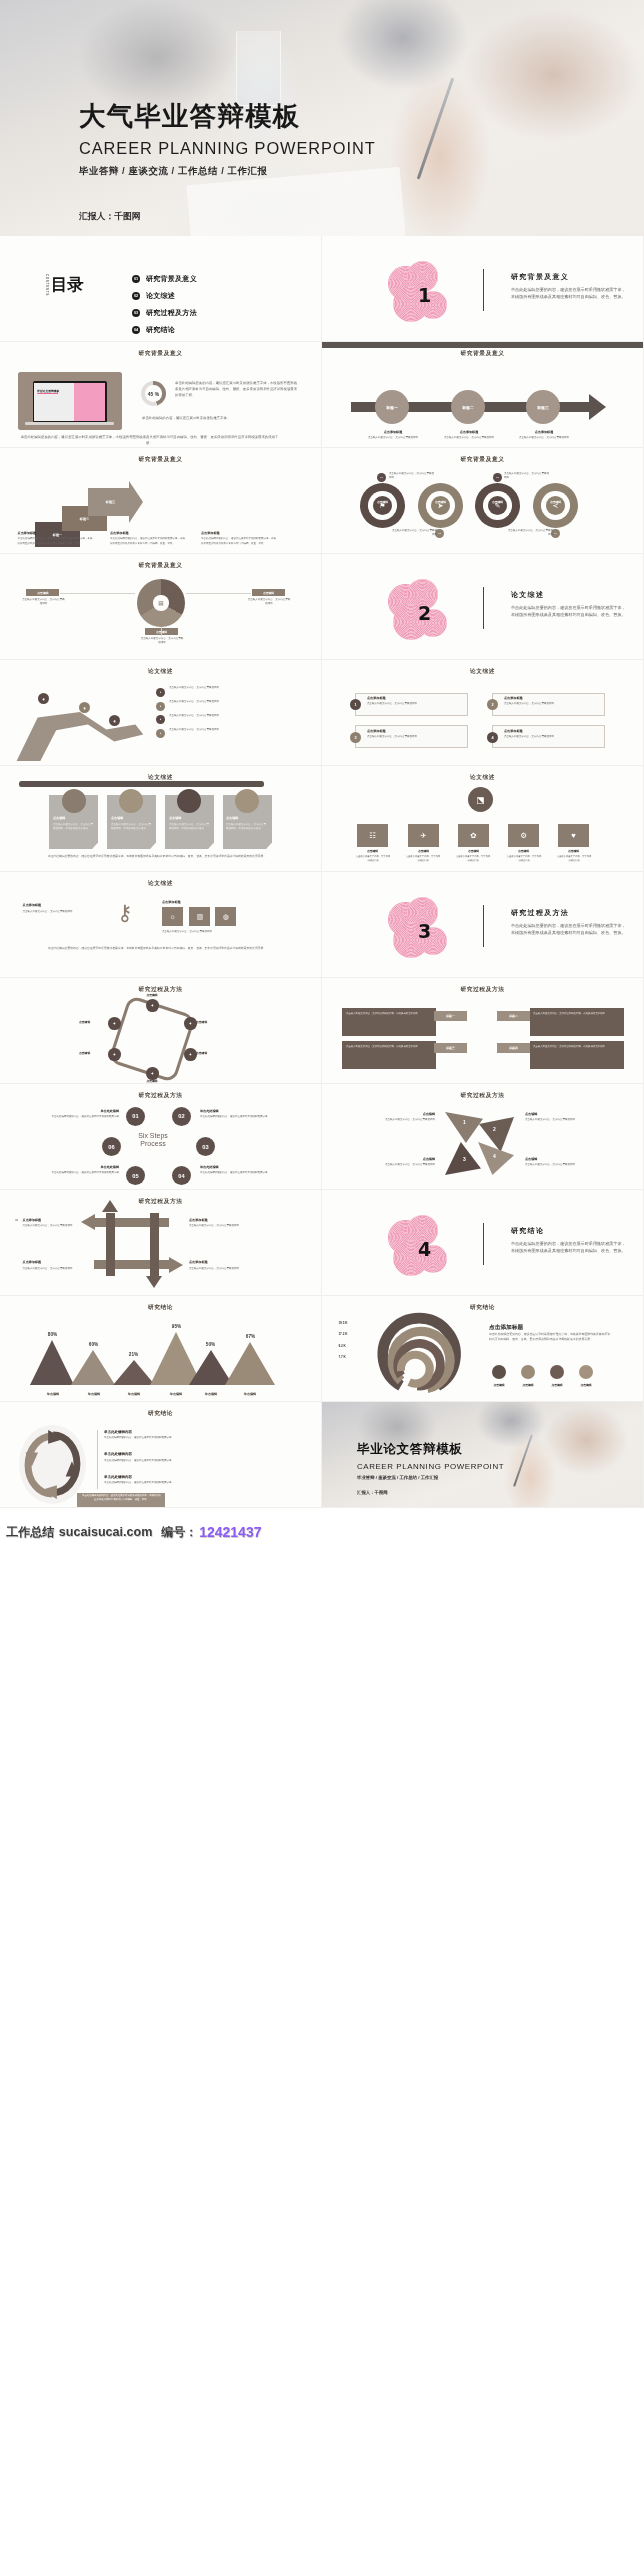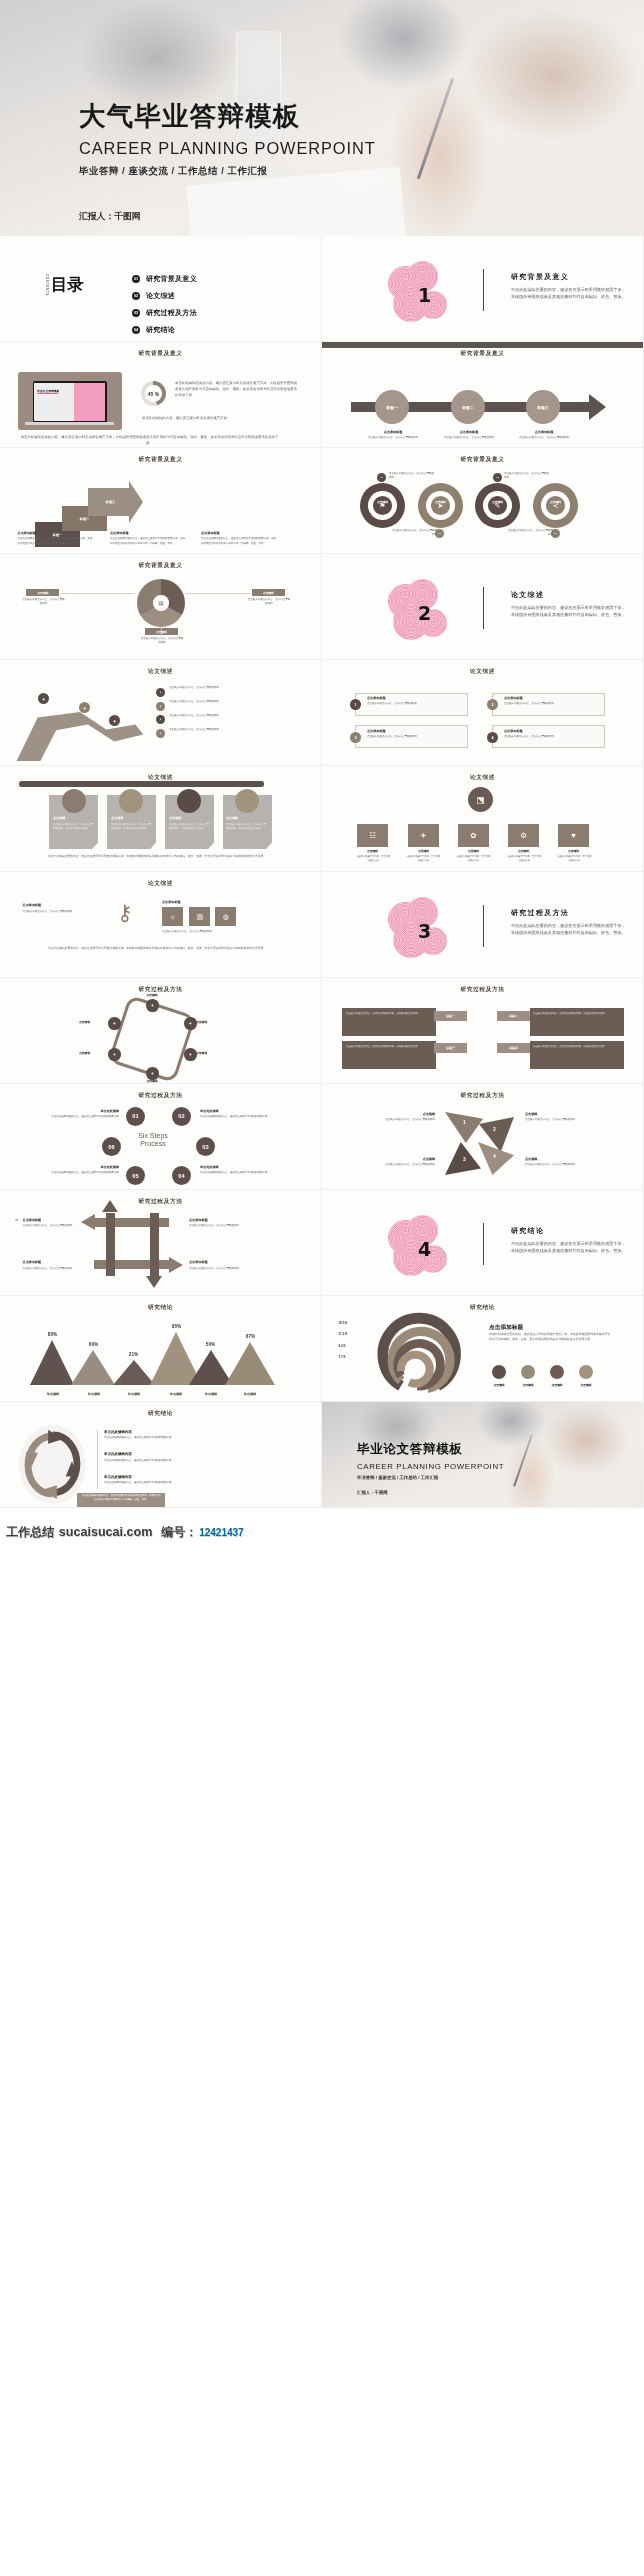--- a/index.html
+++ b/index.html
@@ -122,21 +122,21 @@
   .end-t { font-size:4.4px; color:#2b2b2b; margin-top:3.8px; font-weight:bold;}
   .end-p { position:absolute; left:35px; top:88px; font-size:4.4px; color:#2b2b2b; font-weight:bold; z-index:4;}
 
   
   .footer { width:644px; height:48px; background:#fff; display:flex; align-items:center; padding-left:6.3px;}
   .f-cn { font-size:12px; font-weight:bold; color:#3d3d3d;
     text-shadow:0.6px 0.6px 0 #cfcfcf; font-family:"DejaVu Sans", sans-serif;}
   .f-url { font-size:12.6px; font-weight:bold; color:#3d3d3d; margin-left:4.4px;
     text-shadow:0.6px 0.6px 0 #cfcfcf; font-family:"Liberation Sans", sans-serif;}
   .f-no { font-size:12px; font-weight:bold; color:#3d3d3d; margin-left:8.8px; text-shadow:0.6px 0.6px 0 #cfcfcf;}
-  .f-num { font-size:10px; font-weight:bold; color:#0369a1; margin-left:1.9px; text-shadow:0.6px 0.6px 0 #cfcfcf;}
+  .f-num { font-size:14px; font-weight:bold; color:#8b5cf6; margin-left:1.9px; text-shadow:0.6px 0.6px 0 #cfcfcf;}
 </style>
 </head>
 <body>
 
 <div class="hero">
   <div class="hero-bg"></div>
   <div class="hero-glass"></div>
   <div class="hero-paper"></div>
   <div class="hero-pen"></div>
   <div class="hero-txt">

